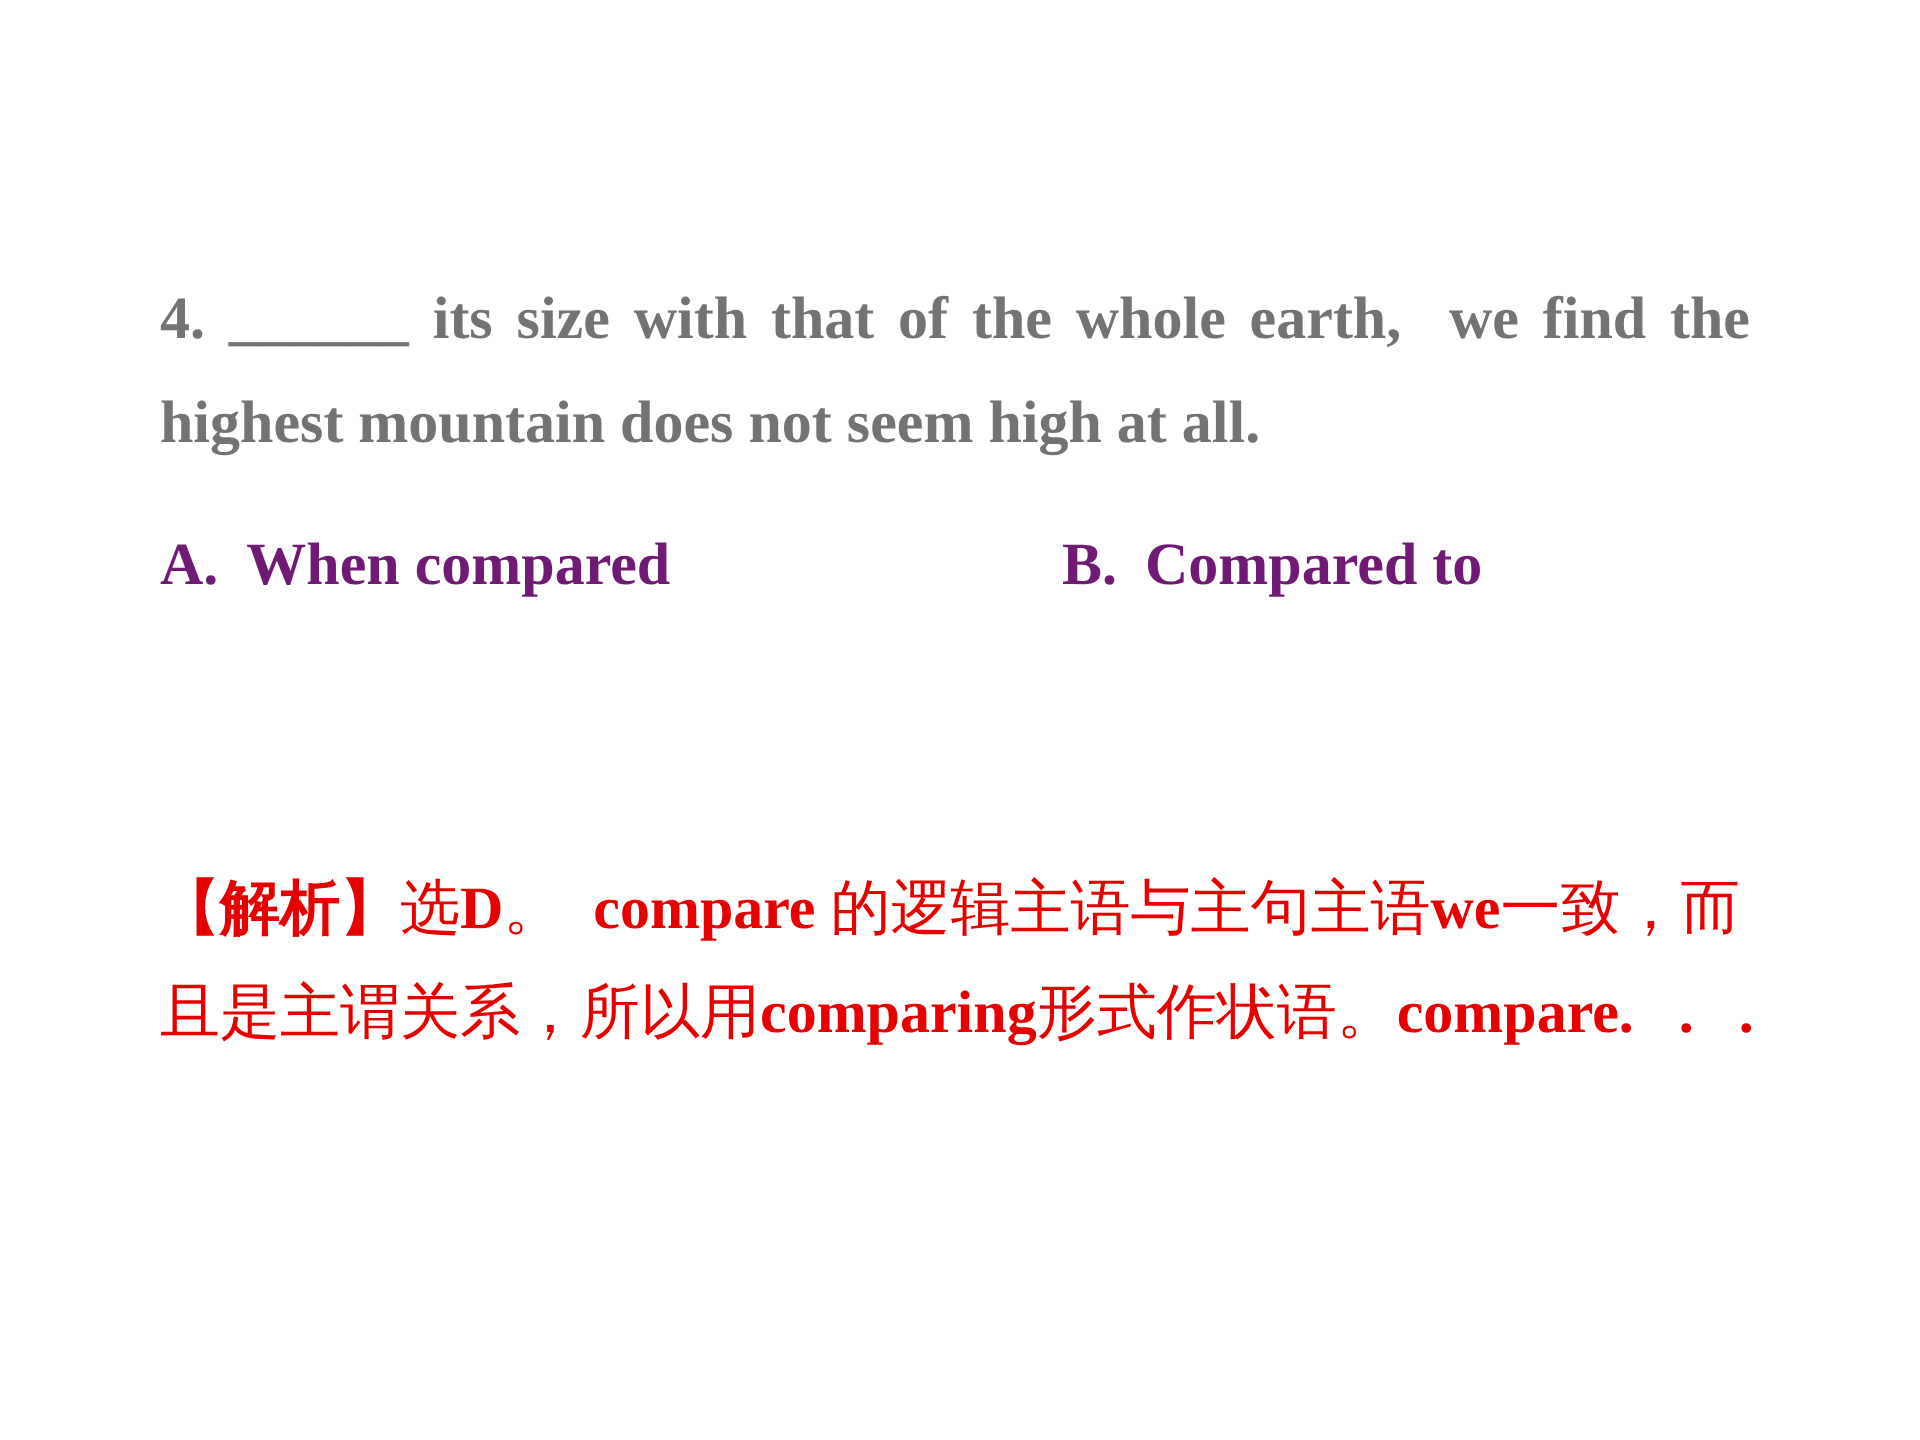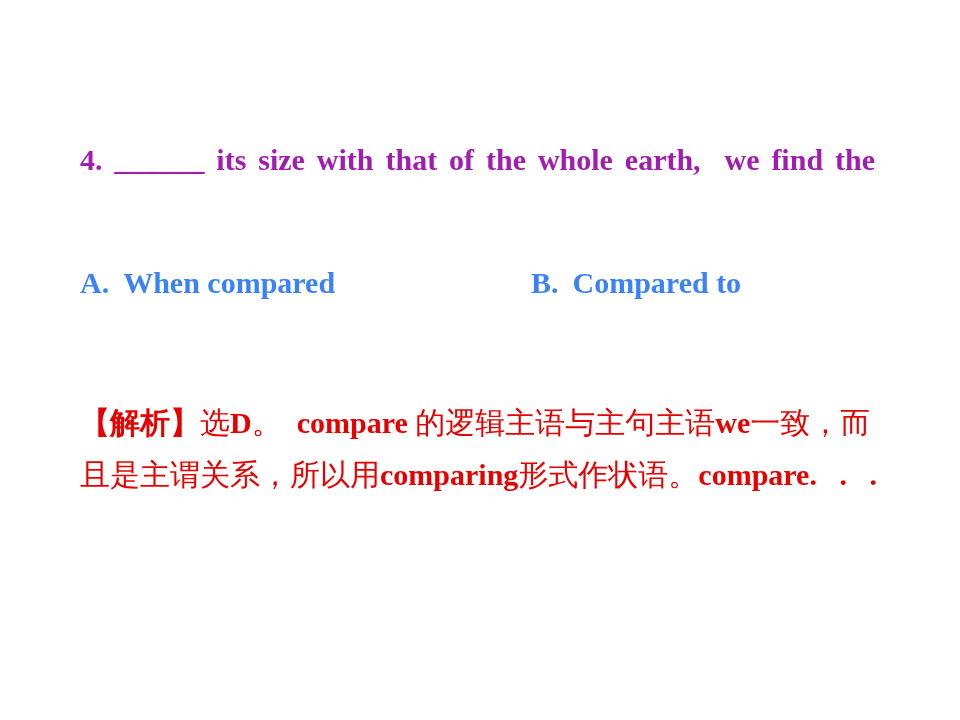--- a/index.html
+++ b/index.html
@@ -12,64 +12,66 @@
   .slide {
     position: relative;
     width: 960px; height: 720px;
     background: #ffffff;
   }
   .line {
     position: absolute;
     left: 80px; right: 85px;
     font-size: 30px;
     line-height: 44px;
-    color: #a21caf;
+    color: #737373;
     font-weight: 700;
     white-space: normal;
   }
   .q-line1 {
     top: 138px;
     text-align: justify;
     text-align-last: justify;
   }
   .q-line2 { top: 190px; }
   .opt-row { position: absolute; left: 80px; right: 40px; height: 44px; }
   .row-ab { top: 261px; }
   .row-cd { top: 330px; }
   .opt {
     position: absolute; top: 0;
     font-size: 30px; line-height: 44px;
-    font-weight: 700; color: #3b82f6;
+    font-weight: 700; color: #701a75;
     white-space: nowrap;
   }
   .opt-first { left: 0; }
   .row-ab .opt-second { left: 451px; }
   .row-cd .opt-second { left: 446px; }
   .opt-letter { margin-right: 14px; }
   .expl-line {
     position: absolute;
     left: 80px; right: 70px;
     font-size: 30px;
     line-height: 44px;
     color: #e60000;
     font-weight: 400;
+    margin-top: 32px;
   }
   .expl-1 { top: 401px; }
   .expl-2 { top: 453px; }
   .expl-3 { top: 505px; }
   .seg-bold { font-weight: 700; }
   .seg-reg  { font-weight: 400; }
 </style>
 </head>
 <body>
 
 <div class="slide">
 
   <div class="line q-line1">4. ______ its size with that of the whole earth,&nbsp; we find the</div>
 
+  <div class="line q-line2">highest mountain does not seem high at all.</div>
 
   <div class="opt-row row-ab">
     <div class="opt opt-first">
       <span class="opt-letter">A.</span><span class="opt-text">When compared</span>
     </div>
     <div class="opt opt-second">
       <span class="opt-letter">B.</span><span class="opt-text">Compared to</span>
     </div>
   </div>
 

